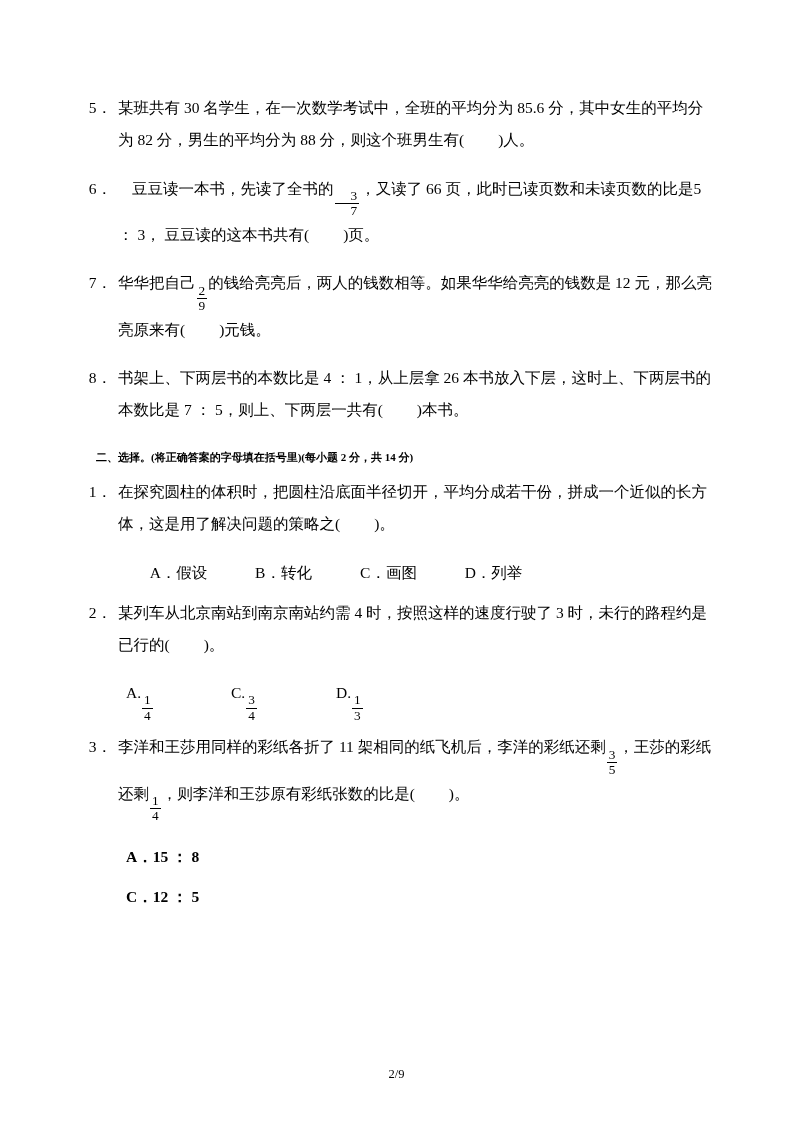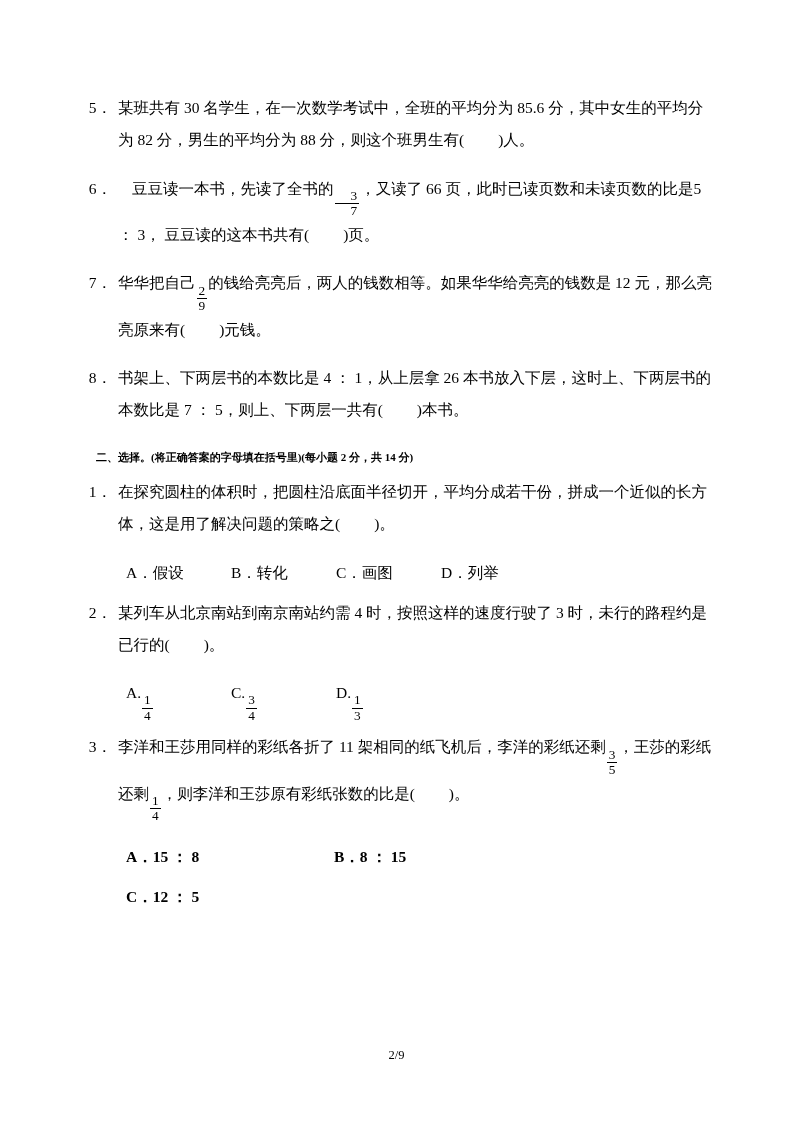--- a/index.html
+++ b/index.html
@@ -75,20 +75,21 @@
     font-size: 15.5px;
     line-height: 2.05;
     margin-left: 48px;
     margin-bottom: 8px;
   }
   .choices .opt {
     white-space: nowrap;
   }
   .choices.four-even .opt {
     width: 105px;
+    text-align: center;
   }
   .choices.frac-row .opt {
     width: 105px;
   }
   .choices.two-col {
     flex-wrap: wrap;
     font-weight: bold;
   }
   .choices.two-col .opt {
     width: 208px;
@@ -98,21 +99,21 @@
     margin-top: -4px;
   }
   .blank {
     display: inline-block;
     min-width: 34px;
   }
   .footer {
     position: absolute;
     left: 0;
     right: 0;
-    bottom: 59px;
+    bottom: 40px;
     text-align: center;
     font-size: 12.5px;
     font-family: "Liberation Serif", serif;
   }
 </style>
 </head>
 <body>
 
 <div class="page">
 
@@ -179,20 +180,19 @@
     <div class="q-body"><span>李洋和王莎用同样的彩纸各折了 11 架相同的纸飞机后，李洋的彩纸还剩</span><span class="frac">
           <span class="num">3</span>
           <span class="den">5</span>
         </span><span>，王莎的彩纸还剩</span><span class="frac">
           <span class="num">1</span>
           <span class="den">4</span>
         </span><span>，则李洋和王莎原有彩纸张数的比是(</span><span class="blank"></span><span>)。</span></div>
   </div>
   <div class="choices two-col">
     <div class="opt">A．15 ： 8</div>
-    <div class="opt">B．8 ： 15</div>
   </div>
   <div class="choices two-col second">
     <div class="opt">C．12 ： 5</div>
   </div>
 
   <div class="footer">2/9</div>
 </div>
 
 </body></html>

